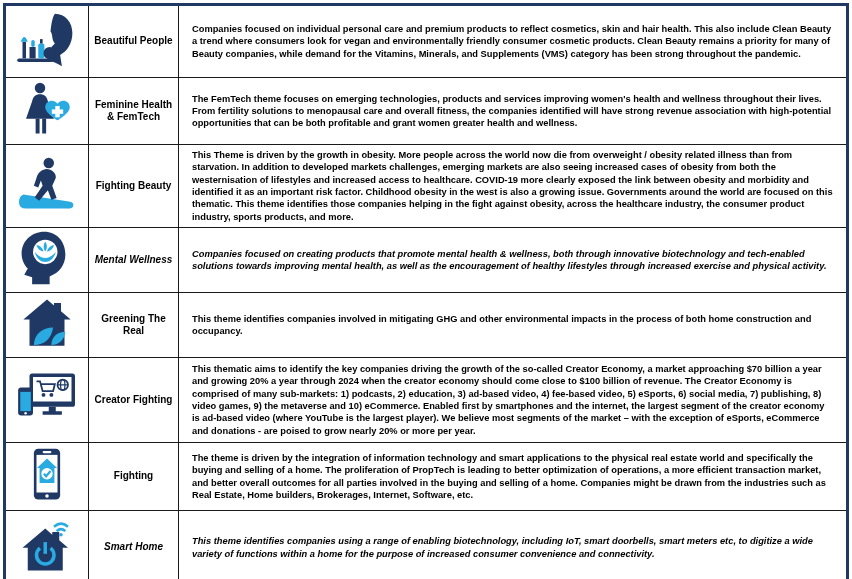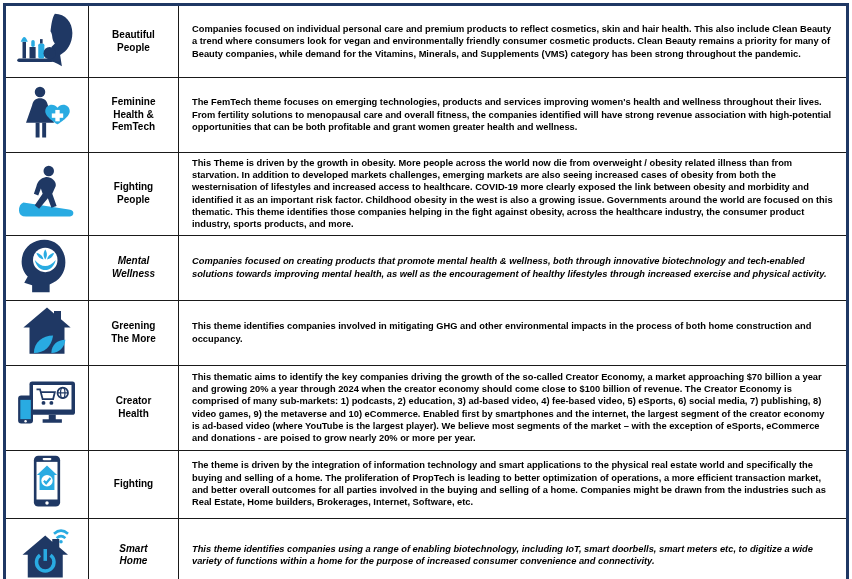--- a/index.html
+++ b/index.html
@@ -5,21 +5,21 @@
   html,body{margin:0;padding:0;background:#fff;}
   body{width:852px;height:579px;font-family:"Liberation Sans",sans-serif;position:relative;overflow:hidden;}
   .page{position:absolute;left:0;top:0;width:852px;height:579px;box-sizing:border-box;padding:3px;}
   table.themes{border-collapse:collapse;width:846px;height:573px;table-layout:fixed;
     border:3px solid #1f3864;background:#fff;}
   table.themes td{border:1px solid #1a1a1a;box-sizing:border-box;overflow:hidden;}
   .icon-cell{width:84px;text-align:center;vertical-align:middle;padding:2px;}
   .icon{display:inline-block;line-height:0;}
   .icon svg{width:66px;height:56px;}
   .name-cell{width:90px;text-align:center;vertical-align:middle;
-    font-weight:700;font-size:10px;color:#000;padding:18px;line-height:1.25;}
+    font-weight:700;font-size:10px;color:#000;padding:2px;line-height:1.25;}
   .desc-cell{vertical-align:middle;font-weight:700;font-size:9.3px;line-height:1.32;
     color:#000;padding:2px 13px;text-align:left;}
 </style>
 </head>
 <body>
 
 <div class="page">
   <table class="themes">
     <tbody id="tbody">
         <tr style="height: 73px;">
@@ -49,60 +49,60 @@
   </svg></span></td>
           <td class="name-cell"><span>Feminine Health &amp; FemTech</span></td>
           <td class="desc-cell"><span>The FemTech theme focuses on emerging technologies, products and services improving women's health and wellness throughout their lives. From fertility solutions to menopausal care and overall fitness, the companies identified will have strong revenue association with  high-potential opportunities that can be both profitable and grant women greater health and wellness.</span></td>
         </tr>
         <tr style="height: 83px;">
           <td class="icon-cell"><span class="icon"><svg viewBox="0 0 72 64" xmlns="http://www.w3.org/2000/svg">
     <path fill="#29abe2" d="M9,44 L61,52 Q67,53 66,57 Q65,60 60,60 L12,60 Q4,60 4,53 Q4,46 9,44 Z"></path>
     <circle cx="38" cy="8" r="6" fill="#1f3864"></circle>
     <path fill="#1f3864" d="M34,15 c-5,1 -9,5 -10,10 l-3,9 5,2 3,-8 2,6 -9,13 5,4 10,-12 4,11 6,-2 -5,-14 4,-9 c1,-6 -6,-11 -12,-10 z"></path>
   </svg></span></td>
-          <td class="name-cell"><span>Fighting People</span></td>
+          <td class="name-cell"><span>Fighting Beauty</span></td>
           <td class="desc-cell"><span>This Theme is driven by the growth in obesity. More people across the world now die from overweight / obesity related illness than from starvation. In addition to developed markets challenges, emerging markets are also seeing increased cases of obesity from both the westernisation of lifestyles and increased access to healthcare. COVID-19 more clearly exposed the link between obesity and morbidity and identified it as an important risk factor. Childhood obesity in the west is also a growing issue. Governments around the world are focused on this thematic. This theme identifies those companies helping in the fight against obesity, across the healthcare industry, the consumer product industry, sports products, and more.</span></td>
         </tr>
         <tr style="height: 65px; font-style: italic;">
           <td class="icon-cell"><span class="icon"><svg viewBox="0 0 72 64" xmlns="http://www.w3.org/2000/svg">
     <path fill="#1f3864" d="M33,2 C18,2 7,13 7,27 c0,7 3,13 7,17 l-4,7 9,3 v8 h20 v-9 c11,-4 18,-13 18,-25 C57,13 47,2 33,2 z"></path>
     <circle cx="34" cy="25" r="14" fill="#ffffff"></circle>
     <path fill="#29abe2" d="M34,13 c2.5,3.5 2.5,8 0,11.5 c-2.5,-3.5 -2.5,-8 0,-11.5 z"></path>
     <path fill="#29abe2" d="M24,17 c4,0.5 7,3.5 8,7.5 c-4,-0.5 -7,-3.5 -8,-7.5 z"></path>
     <path fill="#29abe2" d="M44,17 c-4,0.5 -7,3.5 -8,7.5 c4,-0.5 7,-3.5 8,-7.5 z"></path>
     <path fill="#29abe2" d="M22,25 c3.5,4.5 8,7 12,7 c4,0 8.5,-2.5 12,-7 c-2,8 -7,11.5 -12,11.5 c-5,0 -10,-3.5 -12,-11.5 z"></path>
   </svg></span></td>
           <td class="name-cell"><span>Mental Wellness</span></td>
           <td class="desc-cell"><span>Companies focused on creating products that promote mental health &amp; wellness, both through innovative biotechnology and tech-enabled solutions towards improving mental health, as well as the encouragement of healthy lifestyles through increased exercise and physical activity.</span></td>
         </tr>
         <tr style="height: 59px;">
           <td class="icon-cell"><span class="icon"><svg viewBox="0 0 72 64" xmlns="http://www.w3.org/2000/svg">
     <path fill="#1f3864" d="M36,5 L9,28 H16 V58 H56 V28 H63 L52,18.5 V9 H44 V12 L36,5 z"></path>
     <path fill="#29abe2" d="M21,57 C21,45 31,37 43,37 C41,50 33,57 21,57 z"></path>
     <path fill="#29abe2" d="M41,57 C41,48 48,42 57,42 C56,51 50,57 41,57 z"></path>
   </svg></span></td>
-          <td class="name-cell"><span>Greening The More</span></td>
+          <td class="name-cell"><span>Greening The Real</span></td>
           <td class="desc-cell"><span>This theme identifies companies involved in mitigating GHG and other environmental impacts in the process of  both home construction and occupancy.</span></td>
         </tr>
         <tr style="height: 85px;">
           <td class="icon-cell"><span class="icon"><svg viewBox="0 0 72 64" xmlns="http://www.w3.org/2000/svg">
     <rect x="16" y="4" width="52" height="38" rx="3" fill="#1f3864"></rect>
     <rect x="20" y="8" width="44" height="28" fill="#ffffff"></rect>
     <path d="M24,13 h4 l3,11 h12 l2,-8 h-16" stroke="#1f3864" stroke-width="2" fill="none"></path>
     <circle cx="32" cy="28.5" r="2.2" fill="#1f3864"></circle>
     <circle cx="41" cy="28.5" r="2.2" fill="#1f3864"></circle>
     <circle cx="54" cy="17" r="6" fill="none" stroke="#1f3864" stroke-width="2"></circle>
     <ellipse cx="54" cy="17" rx="2.5" ry="6" fill="none" stroke="#1f3864" stroke-width="1.4"></ellipse>
     <line x1="48" y1="17" x2="60" y2="17" stroke="#1f3864" stroke-width="1.4"></line>
     <path fill="#1f3864" d="M38,42 h8 v5 h7 v4 H31 v-4 h7 z"></path>
     <rect x="3" y="20" width="17" height="32" rx="3.5" fill="#1f3864"></rect>
     <rect x="5.5" y="25" width="12" height="22" fill="#29abe2"></rect>
     <circle cx="11.5" cy="49.5" r="1.4" fill="#ffffff"></circle>
   </svg></span></td>
-          <td class="name-cell"><span>Creator Health</span></td>
+          <td class="name-cell"><span>Creator Fighting</span></td>
           <td class="desc-cell"><span>This thematic aims to identify the key companies driving the growth of the so-called Creator Economy, a market approaching $70 billion a year and growing 20% a year through 2024 when the creator economy should come close to $100 billion of revenue.  The Creator Economy is comprised of many sub-markets: 1) podcasts, 2) education, 3) ad-based video, 4) fee-based video, 5) eSports, 6) social media, 7) publishing, 8) video games, 9) the metaverse and 10) eCommerce. Enabled first by smartphones and the internet, the largest segment of the creator economy is ad-based video (where YouTube is the largest player).  We believe most segments of the market – with the exception of eSports, eCommerce and donations - are poised to grow nearly 20% or more per year.</span></td>
         </tr>
         <tr style="height: 68px;">
           <td class="icon-cell"><span class="icon"><svg viewBox="0 0 72 64" xmlns="http://www.w3.org/2000/svg">
     <rect x="21" y="2" width="30" height="58" rx="5" fill="#1f3864"></rect>
     <rect x="24" y="9" width="24" height="43" fill="#ffffff"></rect>
     <rect x="31" y="4.5" width="10" height="2.5" rx="1.2" fill="#ffffff"></rect>
     <circle cx="36" cy="56" r="2" fill="#ffffff"></circle>
     <path fill="#29abe2" d="M36,13 L24.5,24 H27.5 V41 H44.5 V24 H47.5 L36,13 z"></path>
     <circle cx="36" cy="30.5" r="6.5" fill="#ffffff"></circle>

